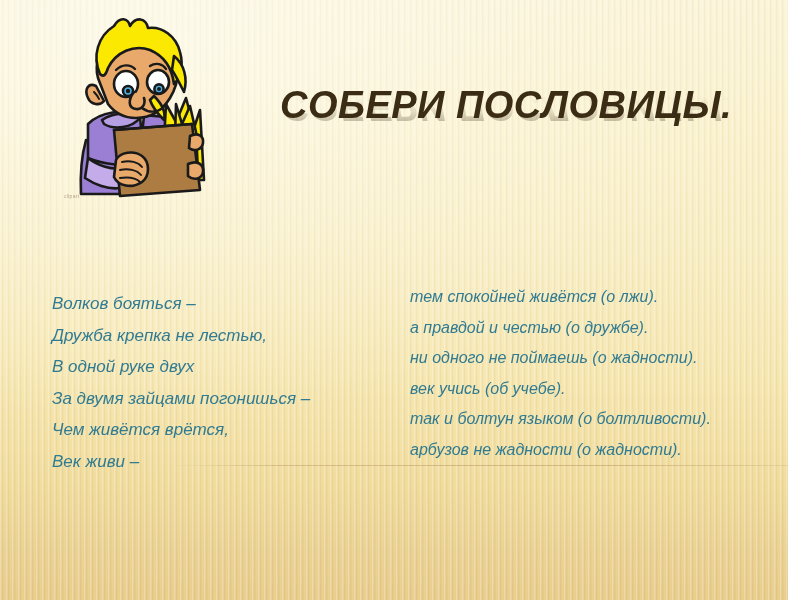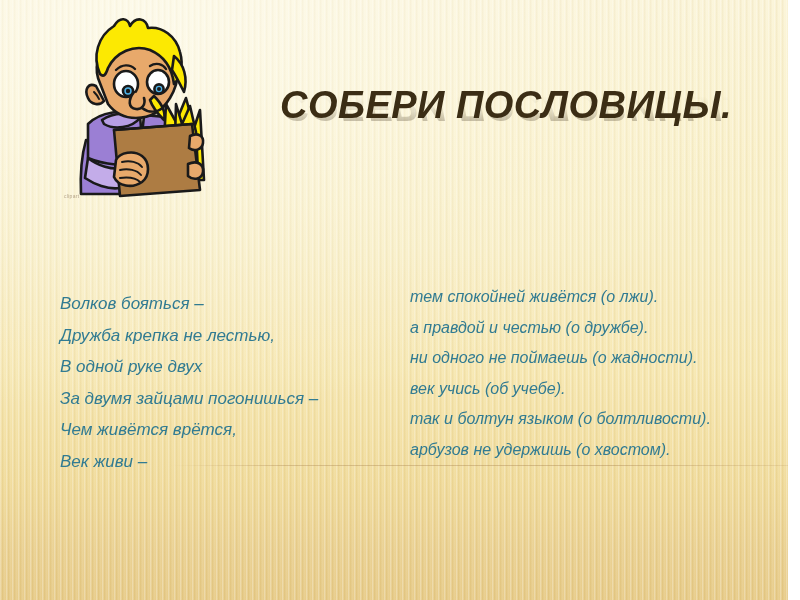--- a/index.html
+++ b/index.html
@@ -92,21 +92,21 @@
     transform: scaleY(-1);
     transform-origin: top center;
     margin-top: 2px;
     opacity: 0.42;
     -webkit-mask-image: linear-gradient(to bottom, rgba(0,0,0,0.85) 0%, rgba(0,0,0,0.30) 38%, rgba(0,0,0,0) 78%);
     mask-image: linear-gradient(to bottom, rgba(0,0,0,0.85) 0%, rgba(0,0,0,0.30) 38%, rgba(0,0,0,0) 78%);
   }
 
   
   #left-column {
-    left: 60px;
+    left: 52px;
     top: 288px;
     width: 350px;
     z-index: 6;
   }
   #right-column {
     left: 410px;
     top: 282px;
     width: 390px;
     z-index: 6;
   }
@@ -182,21 +182,21 @@
     <div class="pv-line">Чем живётся врётся,</div>
     <div class="pv-line">Век живи –</div>
   </div>
 
   <div id="right-column" class="layer">
     <div class="pv-line">тем спокойней живётся (о лжи).</div>
     <div class="pv-line">а правдой и честью (о дружбе).</div>
     <div class="pv-line">ни одного не поймаешь (о жадности).</div>
     <div class="pv-line">век учись (об учебе).</div>
     <div class="pv-line">так и болтун языком (о болтливости).</div>
-    <div class="pv-line">арбузов не удержишь (о хвостом).</div>
+    <div class="pv-line">арбузов не жадности (о жадности).</div>
   </div>
 
   <div id="illustration" class="layer">
     <svg viewBox="0 0 175 200" xmlns="http://www.w3.org/2000/svg">
       <g stroke="#1A1A1A" stroke-width="2.6" stroke-linejoin="round" stroke-linecap="round">
 
         <path d="M28 128 C24 142 22 160 23 182 L62 182 L62 132 Z" fill="#9B7FD4"></path>
         <path d="M30 112 C42 100 66 96 82 104 L86 150 C70 156 44 152 30 146 Z" fill="#9B7FD4"></path>
 
         <path d="M44 108 C56 100 72 100 82 106 C74 116 56 118 46 112 Z" fill="#B79FE4"></path>

